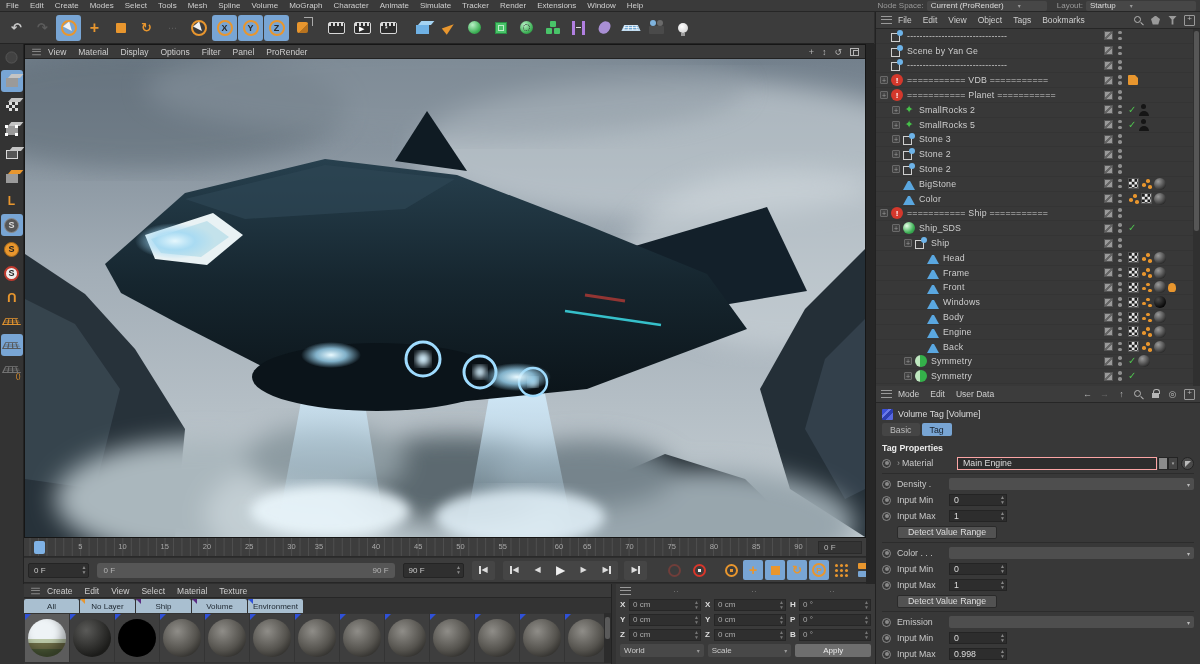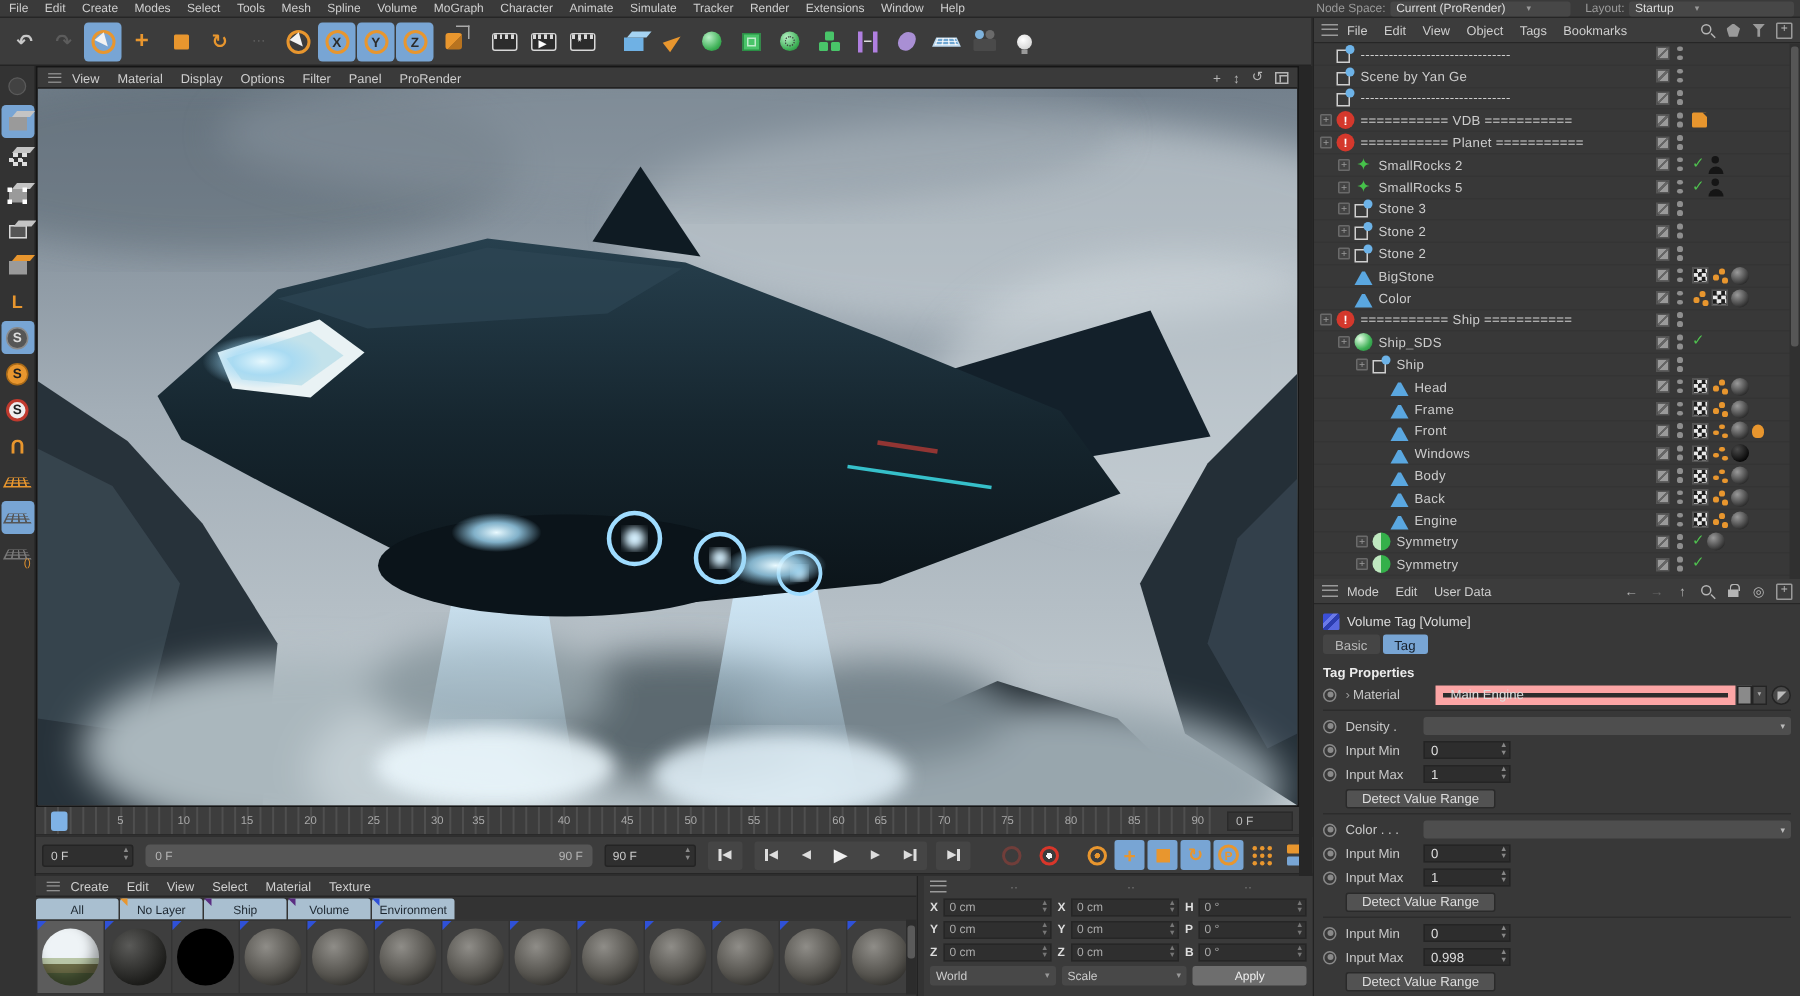--- a/index.html
+++ b/index.html
@@ -217,21 +217,21 @@
   .atab{padding:0 8px;height:13px;display:flex;align-items:center;border-radius:2px;background:#454545;color:#bbb;cursor:pointer}
   .atab.active{background:#78a5d4;color:#16202c}
   #attrsection{font-weight:bold;color:#ececec;height:14px;display:flex;align-items:center}
   .arow{display:flex;align-items:center;height:16px}
   .acirc{width:9px;height:9px;border:1.5px solid #8a8a8a;border-radius:50%;margin-right:6px;flex:none;position:relative;cursor:pointer}
   .acirc::before{content:"";position:absolute;inset:1.5px;border-radius:50%;background:#8a8a8a}
   .alabel{width:52px;flex:none;color:#c9c9c9}
   .alabel .expch{color:#9a9a9a;margin-right:2px}
   .afield{width:58px;height:12px;background:#2d2d2d;border:1px solid #242424;display:flex;align-items:center;padding-left:4px;color:#ddd;position:relative}
   .afield .arr{position:absolute;right:1px;top:0;display:flex;flex-direction:column;line-height:5px;font-size:5px;color:#888}
-  .amatfield{flex:1;height:13px;background:#2d2d2d;border:5px solid #fca5a5;display:flex;align-items:center;padding-left:5px;color:#ddd}
+  .amatfield{flex:1;height:13px;background:#2d2d2d;border:1px solid #fca5a5;display:flex;align-items:center;padding-left:5px;color:#ddd}
   .aswatch{width:10px;height:13px;background:#8a8a8a;border:1px solid #242424;margin-left:1px}
   .adropch{width:10px;height:13px;background:#454545;border:1px solid #242424;display:flex;align-items:center;justify-content:center;font-size:5px;color:#aaa;margin-right:3px;cursor:pointer}
   .apick{width:13px;height:13px;border-radius:50%;background:#4a4a4a;border:1px solid #242424;position:relative;cursor:pointer;flex:none}
   .apick::before{content:"";position:absolute;left:3px;top:3px;width:0;height:0;border-top:6px solid #bbb;border-right:6px solid transparent}
   .abar{flex:1;height:12px;background:#4e4e4e;border-radius:2px;display:flex;align-items:center;justify-content:flex-end;padding-right:4px;cursor:pointer}
   .abar i{font-style:normal;font-size:6px;color:#bbb}
   .abtn{height:13px;background:#525252;border:1px solid #2a2a2a;border-radius:2px;display:flex;align-items:center;justify-content:center;padding:0 10px;color:#ddd;margin-left:15px;cursor:pointer}
   .asep{height:1px;background:#2c2c2c;margin:2px 0}
   .arow .gap{flex:1}
 </style>
@@ -1057,36 +1057,36 @@
               <span class="t-phong"></span>
               <span class="t-mat"></span>
             </span>
   </div>
           <div class="orow">
     <span style="width:40px;flex:none"></span>
     <span class="exp empty"></span>
     <span class="ticon">
               <span class="i-poly" style="width:100%;height:100%;display:flex;align-items:center;justify-content:center"></span>
             </span>
-    <span class="oname">Back</span>
+    <span class="oname">Engine</span>
     <span class="ed"></span>
     <span class="vdots"></span>
     <span class="slot">
               <span class="t-uv"></span>
               <span class="t-phong"></span>
               <span class="t-mat"></span>
             </span>
   </div>
           <div class="orow">
     <span style="width:40px;flex:none"></span>
     <span class="exp empty"></span>
     <span class="ticon">
               <span class="i-poly" style="width:100%;height:100%;display:flex;align-items:center;justify-content:center"></span>
             </span>
-    <span class="oname">Engine</span>
+    <span class="oname">Back</span>
     <span class="ed"></span>
     <span class="vdots"></span>
     <span class="slot">
               <span class="t-uv"></span>
               <span class="t-phong"></span>
               <span class="t-mat"></span>
             </span>
   </div>
           <div class="orow">
     <span style="width:28px;flex:none"></span>
@@ -1210,20 +1210,27 @@
                   <i>▼</i>
                 </span></span>
               <span class="gap"></span>
             </div>
             <div class="arow">
     <span class="abtn">Detect Value Range</span>
             </div>
             <div class="asep"></div>
             <div class="arow">
     <span class="acirc"></span>
+    <span class="alabel">Emission</span>
+    <span class="abar">
+                <i>▾</i>
+              </span>
+            </div>
+            <div class="arow">
+    <span class="acirc"></span>
     <span class="alabel">Input Min</span>
     <span class="afield">0<span class="arr">
                   <i>▲</i>
                   <i>▼</i>
                 </span></span>
               <span class="gap"></span>
             </div>
             <div class="arow">
     <span class="acirc"></span>
     <span class="alabel">Input Max</span>

